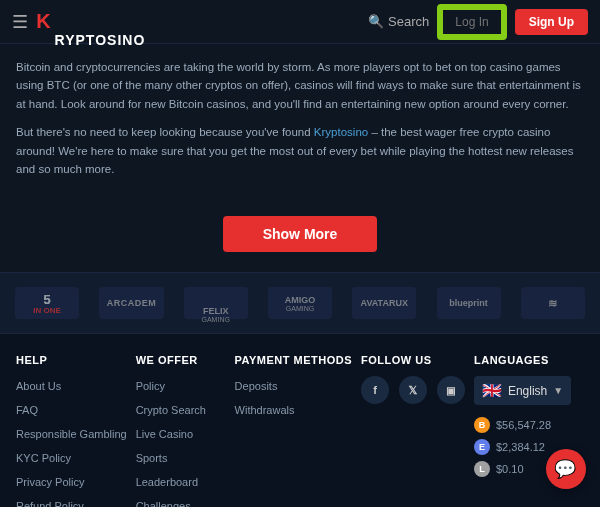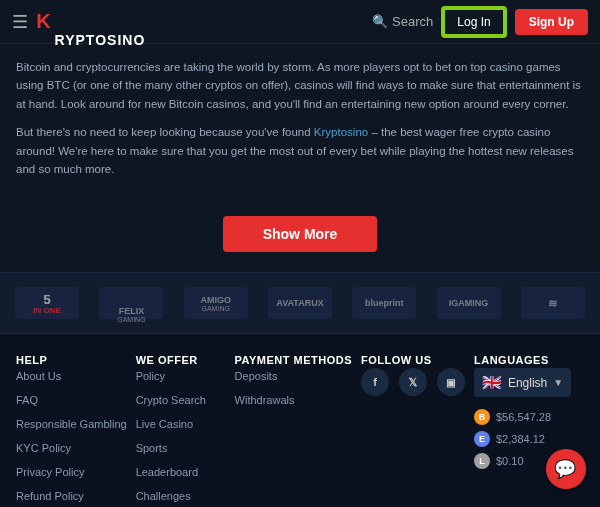--- a/index.html
+++ b/index.html
@@ -26,21 +26,21 @@
     .hamburger-icon { color: #aaa; font-size: 18px; cursor: pointer; }
     .logo {
       display: flex; align-items: center; gap: 4px;
       font-weight: 900; font-size: 16px; text-decoration: none;
     }
     .logo-k { color: #e63030; font-size: 20px; }
     .logo-text { color: #fff; font-size: 14px; letter-spacing: 1px; font-weight: 700; margin-top: 37px; }
     .header-right { display: flex; align-items: center; gap: 8px; }
     .search-area { display: flex; align-items: center; gap: 4px; color: #aaa; font-size: 13px; cursor: pointer; }
     .btn-login {
-      background: transparent; border: 4px solid #84cc16; color: #ffffff;
+      background: transparent; border: 6px solid #84cc16; color: #737373;
       padding: 5px 12px; border-radius: 4px; font-size: 12px; cursor: pointer;
     }
     .btn-signup {
       background: #e63030; border: none; color: #fff;
       padding: 6px 14px; border-radius: 4px; font-size: 12px; cursor: pointer; font-weight: 700;
     }
 
     
     .main-content {
       padding: 14px 16px 10px;
@@ -100,21 +100,21 @@
     }
     .footer-cols {
       display: flex;
       gap: 0;
       justify-content: space-between;
       flex-wrap: wrap;
     }
     .footer-col { min-width: 90px; }
     .footer-col-title {
       color: #fff; font-size: 11px; font-weight: 700;
-      text-transform: uppercase; letter-spacing: 0.5px;
+      margin-bottom: 10px; text-transform: uppercase; letter-spacing: 0.5px;
     }
     .footer-col ul { list-style: none; }
     .footer-col ul li { margin-bottom: 6px; }
     .footer-col ul li a {
       color: #8899aa; font-size: 11px; text-decoration: none;
     }
 
     
     .social-icons { display: flex; gap: 10px; margin-top: 2px; }
     .social-icon {
@@ -207,20 +207,25 @@
   <div class="provider-item">
     <div class="prov-badge">
       <div class="prov-inner">
         <span class="prov-num">5</span>
         <span class="prov-txt">IN ONE</span>
       </div>
     </div>
   </div>
   <div class="provider-item">
     <div class="prov-badge">
+      <span class="provider-logo" style="font-size:9px;color:#aaa;font-weight:700;">ARCADEM</span>
+    </div>
+  </div>
+  <div class="provider-item">
+    <div class="prov-badge">
       <div class="prov-inner">
         <span style="color:#aaa;font-size:9px;font-weight:700;margin-top:22px;">FELIX</span>
         <span style="color:#aaa;font-size:7px;">GAMING</span>
       </div>
     </div>
   </div>
   <div class="provider-item">
     <div class="prov-badge">
       <div class="prov-inner">
         <span style="color:#aaa;font-size:9px;font-weight:700;">AMIGO</span>
@@ -229,25 +234,20 @@
     </div>
   </div>
   <div class="provider-item">
     <div class="prov-badge">
       <span style="color:#aaa;font-size:9px;font-weight:700;">AVATARUX</span>
     </div>
   </div>
   <div class="provider-item">
     <div class="prov-badge">
       <span style="color:#aaa;font-size:9px;font-weight:700;">blueprint</span>
-    </div>
-  </div>
-  <div class="provider-item">
-    <div class="prov-badge">
-      <span style="color:#aaa;font-size:9px;font-weight:700;">IGAMING</span>
     </div>
   </div>
   <div class="provider-item">
     <div class="prov-badge">
       <span style="color:#aaa;font-size:11px;font-weight:700;">≋</span>
     </div>
   </div>
 </div>
 
 <footer class="footer">

